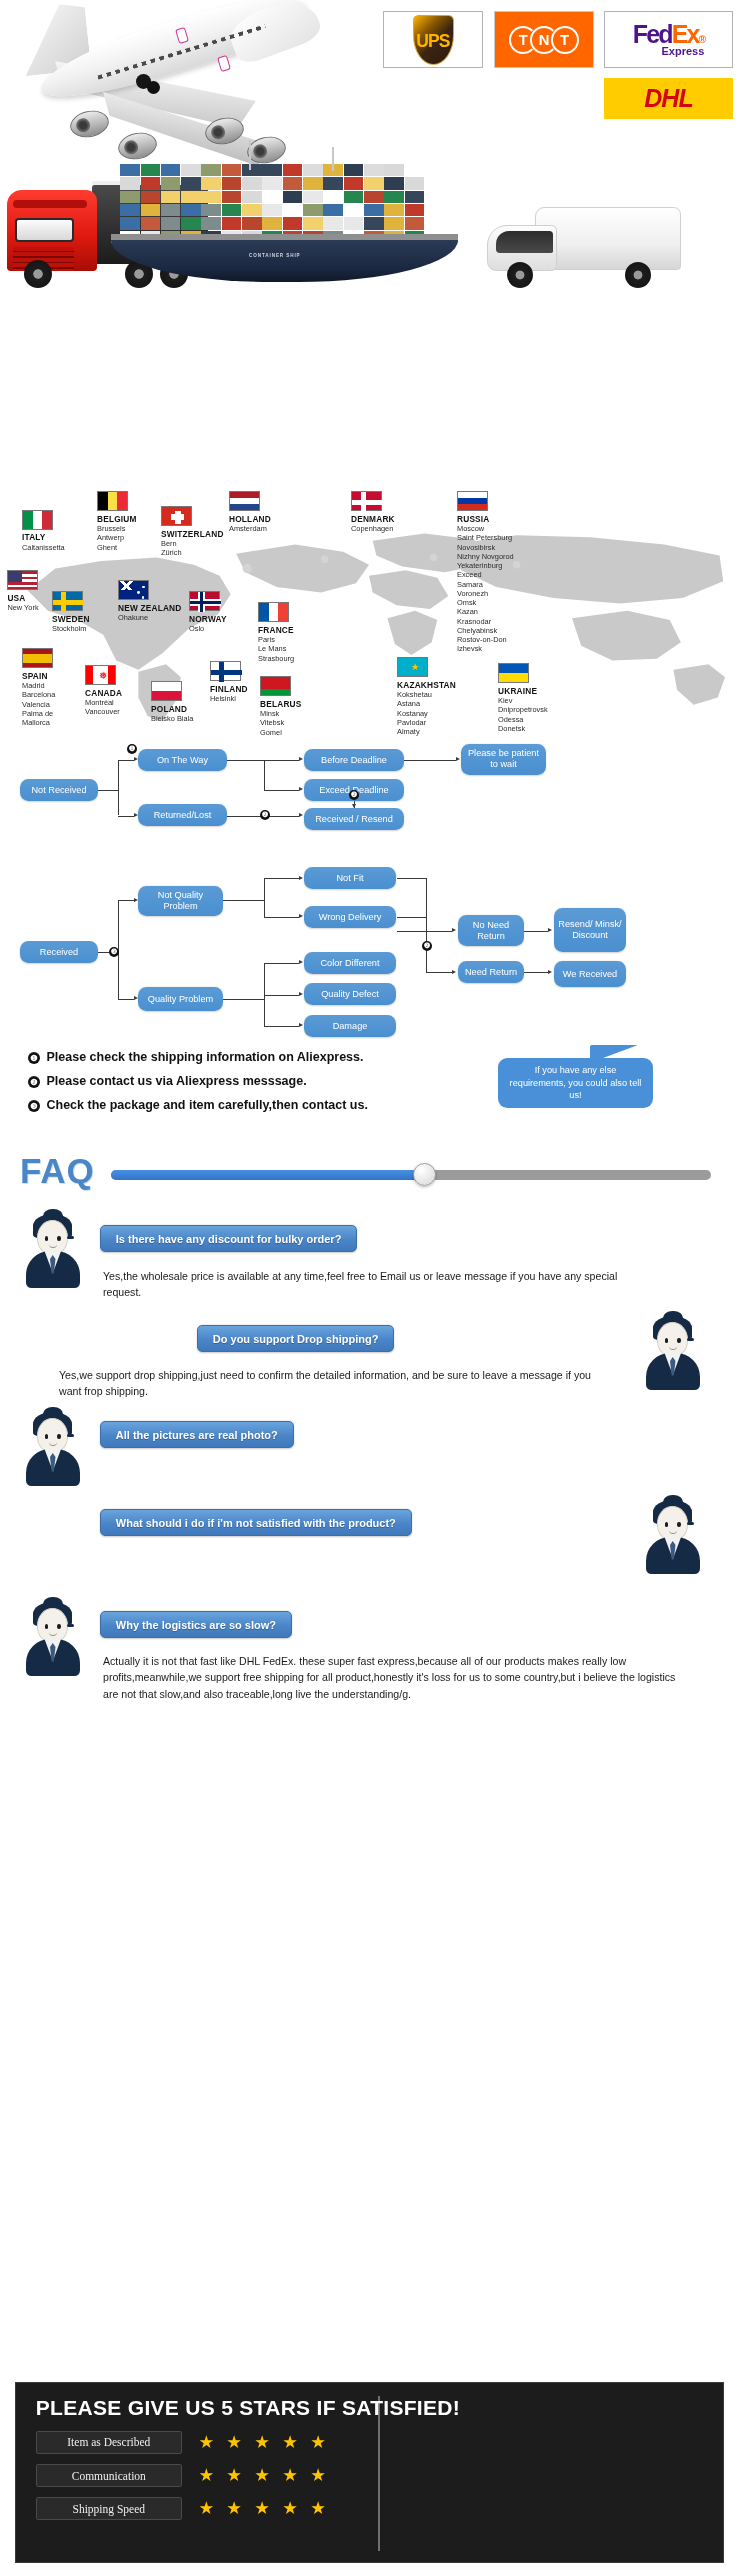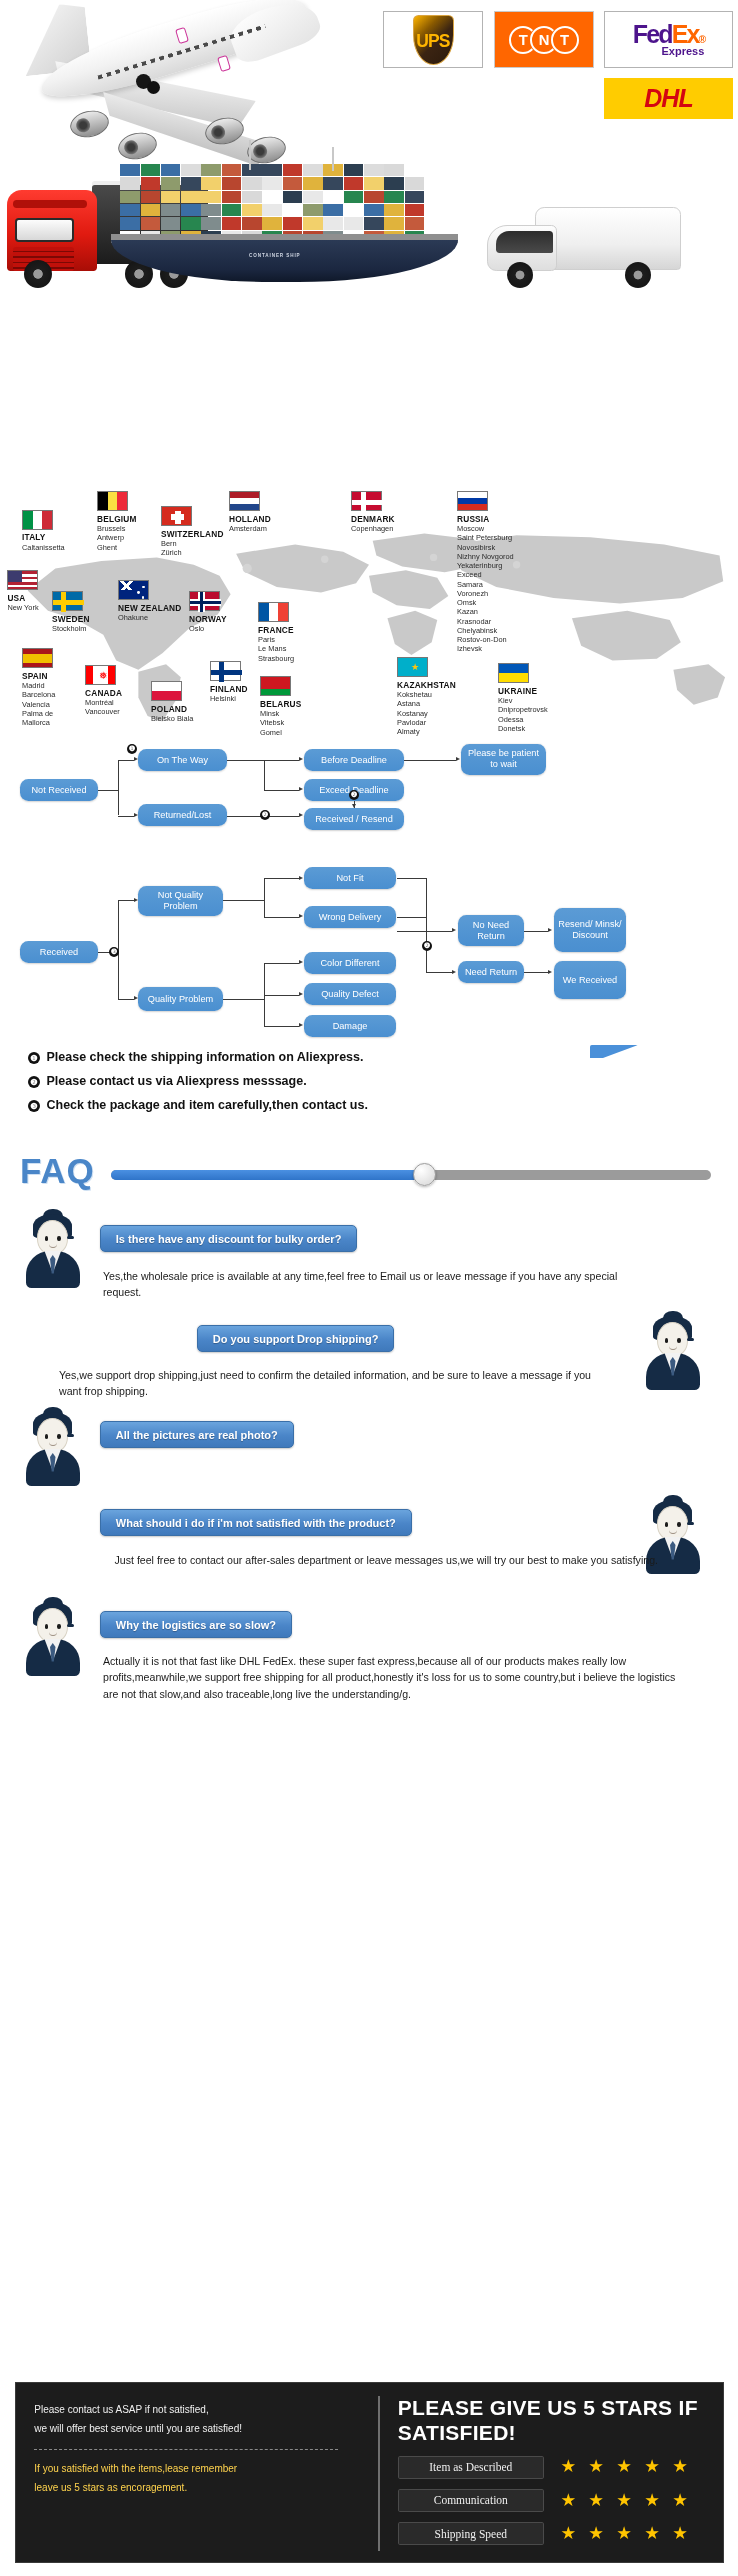--- a/index.html
+++ b/index.html
@@ -883,21 +883,21 @@
   <div class="node" style="left:304px; top:9.2px;  width:92px;height:22px;">Not Fit</div>
   <div class="node" style="left:304px; top:48px;  width:92px;height:22px;">Wrong Delivery</div>
   <div class="node" style="left:304px; top:94px; width:92px;height:22px;">Color Different</div>
   <div class="node" style="left:304px; top:125px; width:92px;height:22px;">Quality Defect</div>
   <div class="node" style="left:304px; top:157px; width:92px;height:22px;">Damage</div>
 
   <div class="node" style="left:458px; top:57px;  width:66px; height:31px;">No Need Return</div>
   <div class="node" style="left:458px; top:103px; width:66px; height:22px;">Need Return</div>
 
   <div class="node" style="left:554px; top:50px;  width:72px; height:44px;">Resend/ Minsk/ Discount</div>
-  <div class="node" style="left:554px; top:103px; width:72px; height:38px;">We Received</div>
+  <div class="node" style="left:554px; top:103px; width:72px; height:26px;">We Received</div>
 
   <div class="ln ln-h" style="left:98px; top:94px; width:20px;"></div>
   <div class="ln ln-v" style="left:118px; top:42px;  height:99px;"></div>
   <div class="ln ln-h" style="left:118px; top:42px;  width:15.7px;"></div>
   <div class="ln ln-h" style="left:118px; top:141px; width:15.7px;"></div>
   <div class="arrow-r" style="left:134px; top:40px;"></div>
   <div class="arrow-r" style="left:134px; top:138px;"></div>
 
   <div class="ln ln-v" style="left:264px; top:20px;  height:39px;"></div>
   <div class="ln ln-h" style="left:223px; top:42px;  width:41px;"></div>
@@ -937,20 +937,21 @@
     <span class="note-bullet">❶</span><span>Please check the shipping information on Aliexpress.</span>
   </div>
   <div class="note-line" style="top:31px;">
     <span class="note-bullet">❷</span><span>Please contact us via Aliexpress messsage.</span>
   </div>
   <div class="note-line" style="top:55px;">
     <span class="note-bullet">❸</span><span>Check the package and item carefully,then contact us.</span>
   </div>
 
   <div class="bubble-tail"></div>
+  <div class="bubble">If you have any else requirements, you could also tell us!</div>
 </div>
 
 <div id="faq-section">
   <div class="faq-title">FAQ</div>
   <div class="faq-slider-track"></div>
   <div class="faq-slider-fill"></div>
   <div class="faq-slider-knob"></div>
 
   <div class="agent" style="left:26px; top:70px;">
     <div class="agent-bun"></div>
@@ -1002,46 +1003,38 @@
     <div class="agent-head"></div>
     <div class="agent-eye" style="left:18.5px;top:22px;"></div>
     <div class="agent-eye" style="left:31px;top:22px;"></div>
     <div class="agent-mouth"></div>
     <div class="agent-mic"></div>
     <div class="agent-body"></div>
     <div class="agent-collar"></div>
     <div class="agent-tie"></div>
   </div>
   <div class="q-pill" style="left:100px; top:365px;">What should i do if i'm not satisfied with the product?</div>
-  <div class="a-text" style="left:68px; top:408px; width:590px; text-align:right;">Just feel free to contact our after-sales department or leave messages us,we will try our best to make you satisfying.</div>
 
   <div class="agent" style="left:26px; top:458px;">
     <div class="agent-bun"></div>
     <div class="agent-hair"></div>
     <div class="agent-head"></div>
     <div class="agent-eye" style="left:18.5px;top:22px;"></div>
     <div class="agent-eye" style="left:31px;top:22px;"></div>
     <div class="agent-mouth"></div>
     <div class="agent-mic"></div>
     <div class="agent-body"></div>
     <div class="agent-collar"></div>
     <div class="agent-tie"></div>
   </div>
   <div class="q-pill" style="left:100px; top:467px;">Why the logistics are so slow?</div>
   <div class="a-text" style="left:103px; top:509px; width:578px;">Actually it is not that fast like DHL FedEx. these super fast express,because all of our products makes really low profits,meanwhile,we support free shipping for all product,honestly it's loss for us to some country,but i believe the logistics are not that slow,and also traceable,long live the understanding/g.</div>
 </div>
 
 <div id="bottom-panel">
-  <div class="bp-left">
-    <div class="bp-line">Please contact us ASAP if not satisfied,</div>
-    <div class="bp-line">we will offer best service until you are satisfied!</div>
-    <div class="bp-dashes"></div>
-    <div class="bp-line-y">If you satisfied with the items,lease remember</div>
-    <div class="bp-line-y">leave us 5 stars as encoragement.</div>
-  </div>
 
   <div class="bp-divider"></div>
 
   <div class="bp-right">
     <div class="bp-head">PLEASE GIVE US 5 STARS IF SATISFIED!</div>
 
     <div class="rate-row">
       <div class="rate-label">Item as Described</div>
       <div class="stars">★ ★ ★ ★ ★</div>
     </div>

